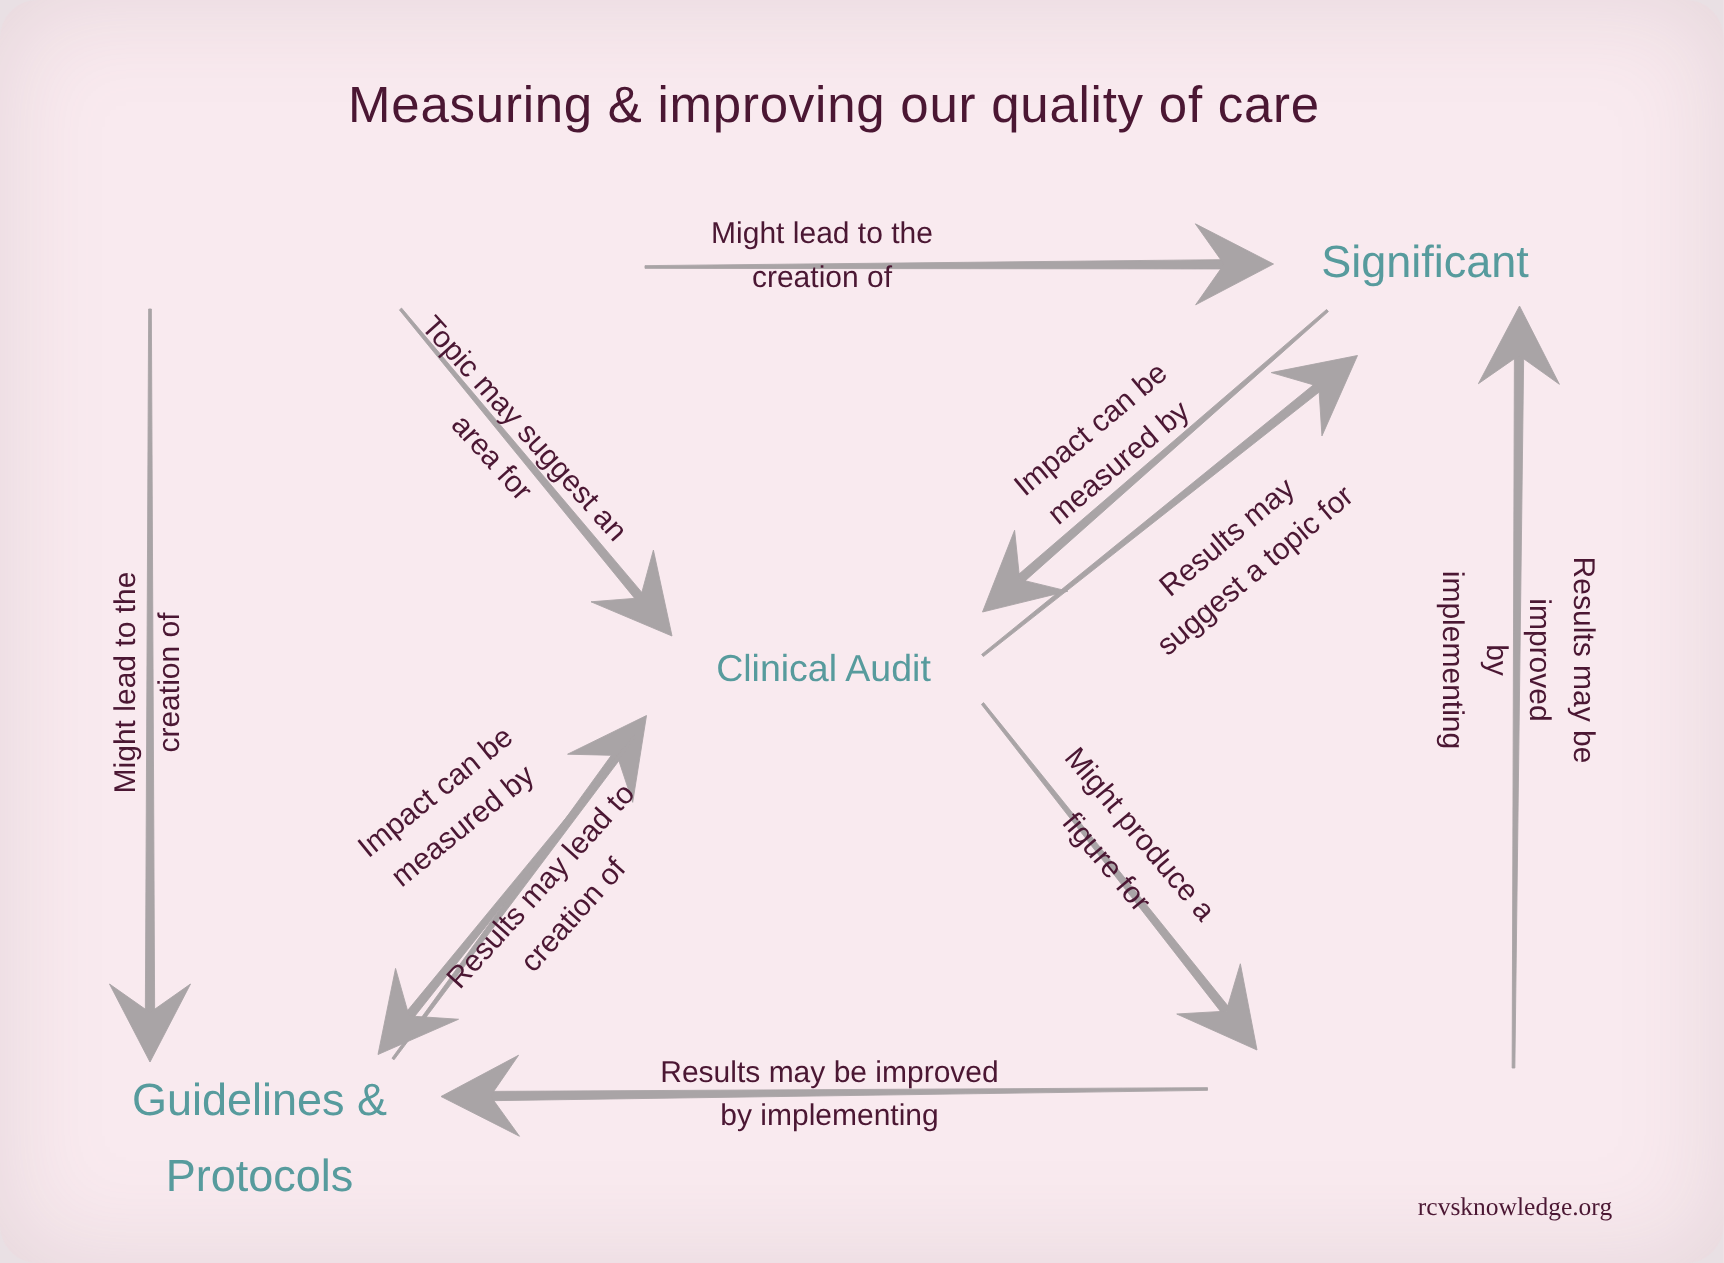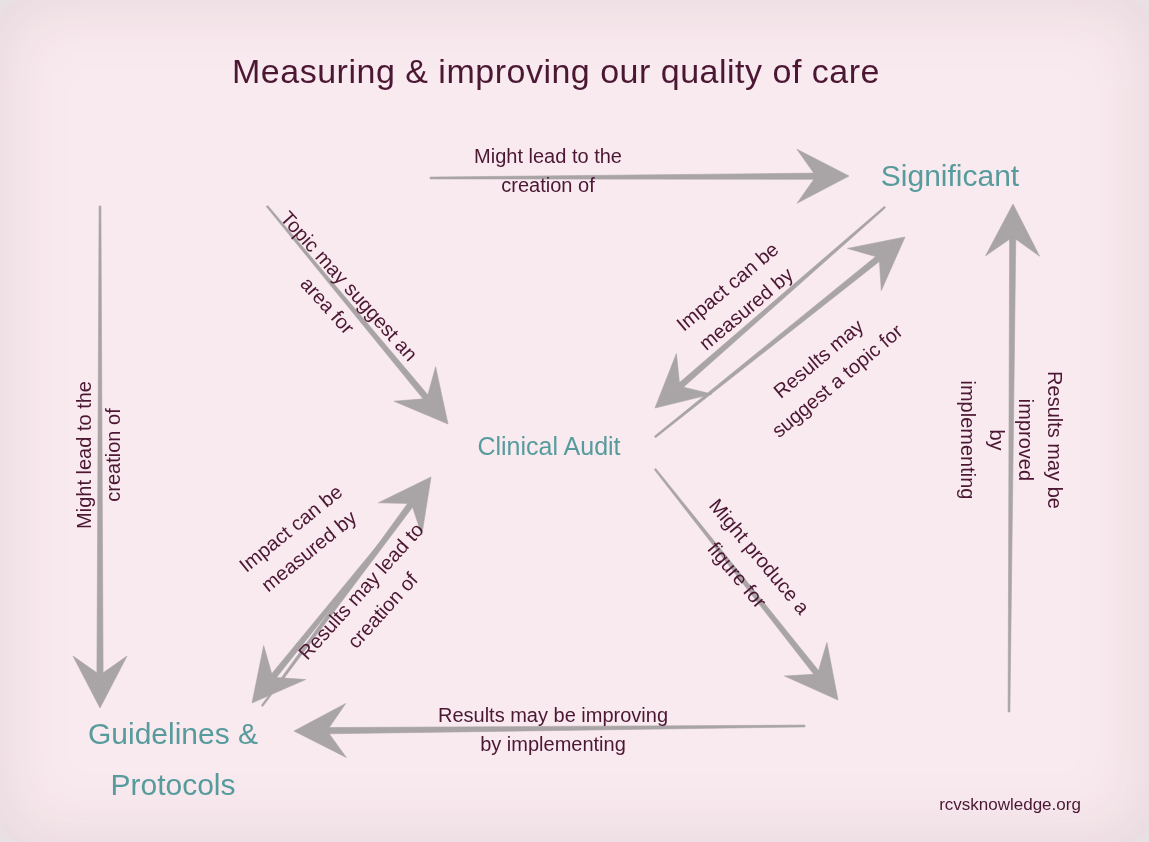--- a/index.html
+++ b/index.html
@@ -37,20 +37,21 @@
     line-height:1.45;
     text-align:center;
     white-space:pre-line;
   }
   .footer{
     position:absolute;
     transform:translate(-50%,-50%);
     color:#4b1733;
     font-size:17px;
     white-space:nowrap;
+    font-family:Liberation Serif, serif;
   }
   svg.arrows{position:absolute;left:0;top:0;}
   svg.arrows polygon{fill:#a9a4a6;stroke:#a9a4a6;stroke-width:0.6;stroke-linejoin:round;}
 </style>
 </head>
 <body>
 
 <div class="canvas">
 
   <svg class="arrows" width="1149" height="842" viewBox="0 0 1149 842" aria-hidden="true">
@@ -114,17 +115,17 @@
   <div class="elabel" style="left:828px;top:370px;transform:translate(-50%,-50%) rotate(-40deg)">Results may
 suggest a topic for</div>
   <div class="elabel" style="left:300px;top:540px;transform:translate(-50%,-50%) rotate(-39deg)">Impact can be
 measured by</div>
   <div class="elabel" style="left:372px;top:601px;transform:translate(-50%,-50%) rotate(-48deg)">Results may lead to
 creation of</div>
   <div class="elabel" style="left:748px;top:566px;transform:translate(-50%,-50%) rotate(50deg)">Might produce a
 figure for</div>
   <div class="elabel" style="left:1011px;top:440px;transform:translate(-50%,-50%) rotate(90deg)">Results may be improved
 by implementing</div>
-  <div class="elabel" style="left:553px;top:730px;transform:translate(-50%,-50%)">Results may be improving
+  <div class="elabel" style="left:553px;top:730px;transform:translate(-50%,-50%)">Results may be improved
 by implementing</div>
 
   <div class="footer" style="left:1010px;top:805px">rcvsknowledge.org</div>
 </div>
 
 </body></html>

